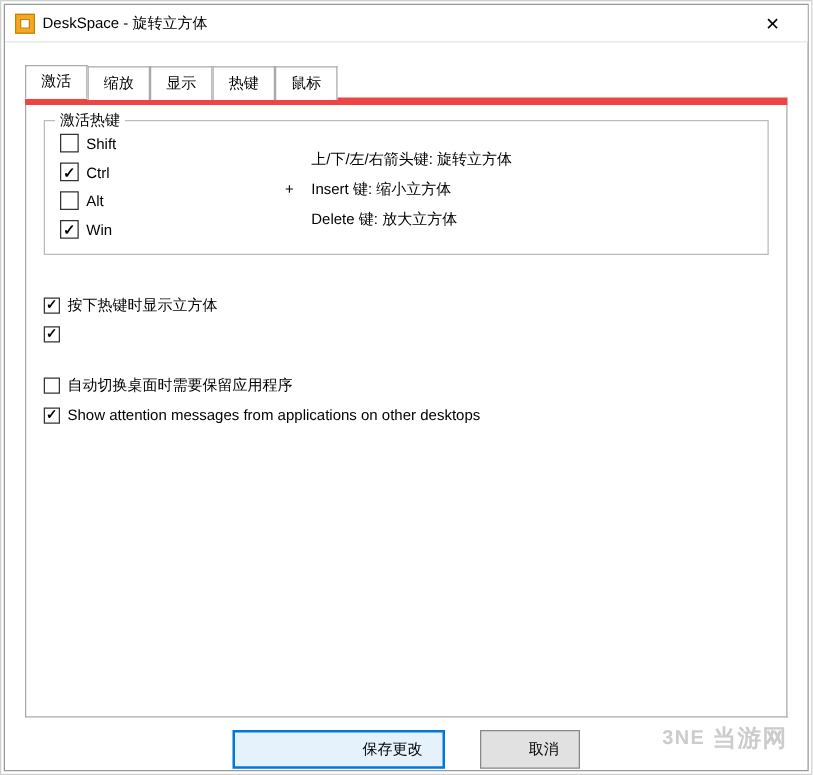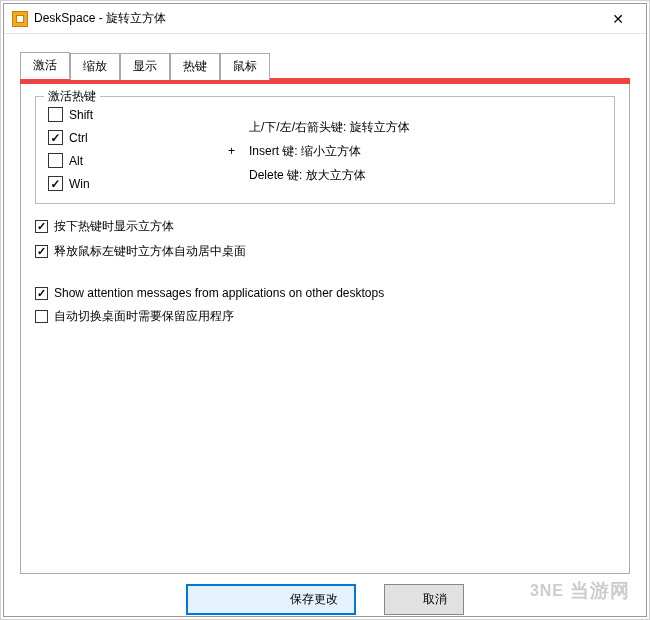--- a/index.html
+++ b/index.html
@@ -80,21 +80,21 @@
     .tab-panel {
       border: 1px solid #aaa;
       border-top: none;
       padding: 12px 14px 16px 14px;
       min-height: 490px;
       position: relative;
     }
     .fieldset {
       border: 1px solid #bbb;
       padding: 10px 12px 12px 12px;
-      margin-bottom: 14px;
+      margin-bottom: 32px;
       position: relative;
     }
     .fieldset-legend {
       position: absolute;
       top: -9px;
       left: 8px;
       background: #fff;
       padding: 0 4px;
       font-size: 12px;
     }
@@ -245,30 +245,29 @@
         </div>
       </div>
 
       <div class="option-list">
         <label class="chk">
           <span class="chk-box small checked"></span>
           <span>按下热键时显示立方体</span>
         </label>
         <label class="chk">
           <span class="chk-box small checked"></span>
-          <span>释放鼠标左键时立方体自动居中桌面</span>
         </label>
         <div class="spacer"></div>
+        <label class="chk">
+          <span class="chk-box small"></span>
+          <span>自动切换桌面时需要保留应用程序</span>
+        </label>
         <label class="chk">
           <span class="chk-box small checked"></span>
           <span>Show attention messages from applications on other desktops</span>
-        </label>
-        <label class="chk">
-          <span class="chk-box small"></span>
-          <span>自动切换桌面时需要保留应用程序</span>
         </label>
       </div>
 
     </div>
 
     <div class="button-row">
       <button class="btn primary"><span>保存更改</span></button>
       <button class="btn secondary"><span>取消</span></button>
     </div>
 

